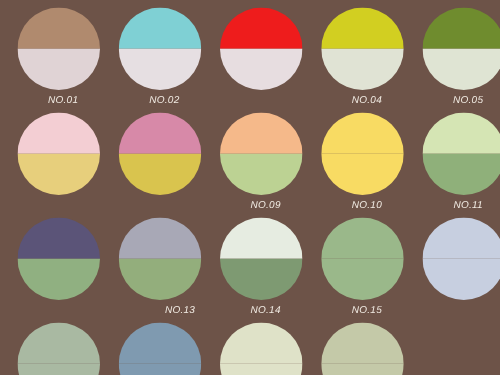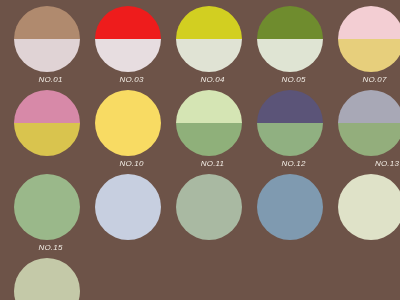--- a/index.html
+++ b/index.html
@@ -69,79 +69,97 @@
 <div id="swatch-grid" style="background: rgb(109, 83, 72);">
     <div class="swatch-cell">
       <div class="swatch-disc">
         <div class="swatch-top" style="background: rgb(176, 138, 110);"></div>
         <div class="swatch-bottom" style="background: rgb(224, 211, 213);"></div>
       </div>
       <div class="swatch-label" style="color: rgb(242, 236, 228);">NO.01</div>
     </div>
     <div class="swatch-cell">
       <div class="swatch-disc">
+        <div class="swatch-top" style="background: rgb(127, 208, 212);"></div>
+        <div class="swatch-bottom" style="background: rgb(230, 223, 226);"></div>
+      </div>
+      <div class="swatch-label" style="color: rgb(242, 236, 228);">NO.02</div>
+    </div>
+    <div class="swatch-cell">
+      <div class="swatch-disc">
         <div class="swatch-top" style="background: rgb(238, 28, 28);"></div>
         <div class="swatch-bottom" style="background: rgb(231, 221, 224);"></div>
       </div>
-      <div class="swatch-label" style="color: rgb(242, 236, 228);">NO.03</div>
     </div>
     <div class="swatch-cell">
       <div class="swatch-disc">
         <div class="swatch-top" style="background: rgb(210, 207, 33);"></div>
         <div class="swatch-bottom" style="background: rgb(224, 227, 212);"></div>
       </div>
       <div class="swatch-label" style="color: rgb(242, 236, 228);">NO.04</div>
     </div>
     <div class="swatch-cell">
       <div class="swatch-disc">
         <div class="swatch-top" style="background: rgb(111, 140, 46);"></div>
         <div class="swatch-bottom" style="background: rgb(223, 228, 211);"></div>
       </div>
       <div class="swatch-label" style="color: rgb(242, 236, 228);">NO.05</div>
     </div>
     <div class="swatch-cell">
       <div class="swatch-disc">
         <div class="swatch-top" style="background: rgb(243, 206, 211);"></div>
         <div class="swatch-bottom" style="background: rgb(231, 207, 124);"></div>
       </div>
-      <div class="swatch-label" style="color: rgb(242, 236, 228);">NO.07</div>
     </div>
     <div class="swatch-cell">
       <div class="swatch-disc">
         <div class="swatch-top" style="background: rgb(215, 137, 168);"></div>
         <div class="swatch-bottom" style="background: rgb(217, 196, 78);"></div>
       </div>
+    </div>
+    <div class="swatch-cell">
+      <div class="swatch-disc">
+        <div class="swatch-top" style="background: rgb(245, 185, 138);"></div>
+        <div class="swatch-bottom" style="background: rgb(188, 210, 147);"></div>
+      </div>
+      <div class="swatch-label" style="color: rgb(242, 236, 228);">NO.09</div>
     </div>
     <div class="swatch-cell">
       <div class="swatch-disc">
         <div class="swatch-top" style="background: rgb(248, 219, 99);"></div>
         <div class="swatch-bottom" style="background: rgb(248, 219, 99);"></div>
       </div>
       <div class="swatch-label" style="color: rgb(242, 236, 228);">NO.10</div>
     </div>
     <div class="swatch-cell">
       <div class="swatch-disc">
         <div class="swatch-top" style="background: rgb(213, 229, 180);"></div>
         <div class="swatch-bottom" style="background: rgb(143, 176, 122);"></div>
       </div>
       <div class="swatch-label" style="color: rgb(242, 236, 228);">NO.11</div>
     </div>
     <div class="swatch-cell">
       <div class="swatch-disc">
         <div class="swatch-top" style="background: rgb(91, 84, 120);"></div>
         <div class="swatch-bottom" style="background: rgb(144, 176, 129);"></div>
       </div>
-      <div class="swatch-label" style="color: rgb(242, 236, 228);">NO.12</div>
     </div>
     <div class="swatch-cell">
       <div class="swatch-disc">
         <div class="swatch-top" style="background: rgb(168, 168, 182);"></div>
         <div class="swatch-bottom" style="background: rgb(147, 174, 124);"></div>
       </div>
       <div class="swatch-label" style="color: rgb(242, 236, 228); margin-left: 25px;">NO.13</div>
+    </div>
+    <div class="swatch-cell">
+      <div class="swatch-disc">
+        <div class="swatch-top" style="background: rgb(230, 236, 225);"></div>
+        <div class="swatch-bottom" style="background: rgb(126, 154, 114);"></div>
+      </div>
+      <div class="swatch-label" style="color: rgb(242, 236, 228);">NO.14</div>
     </div>
     <div class="swatch-cell">
       <div class="swatch-disc">
         <div class="swatch-top" style="background: rgb(154, 184, 138);"></div>
         <div class="swatch-bottom" style="background: rgb(154, 184, 138);"></div>
       </div>
       <div class="swatch-label" style="color: rgb(242, 236, 228);">NO.15</div>
     </div>
     <div class="swatch-cell">
       <div class="swatch-disc">

